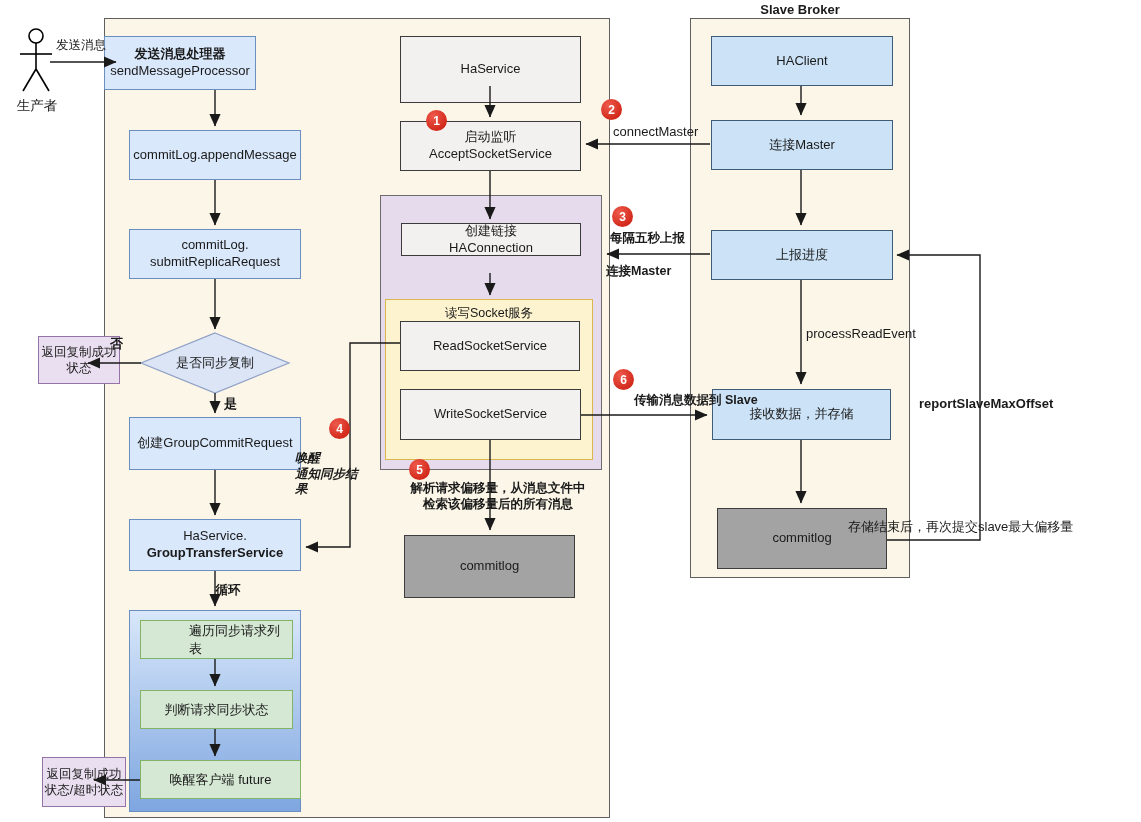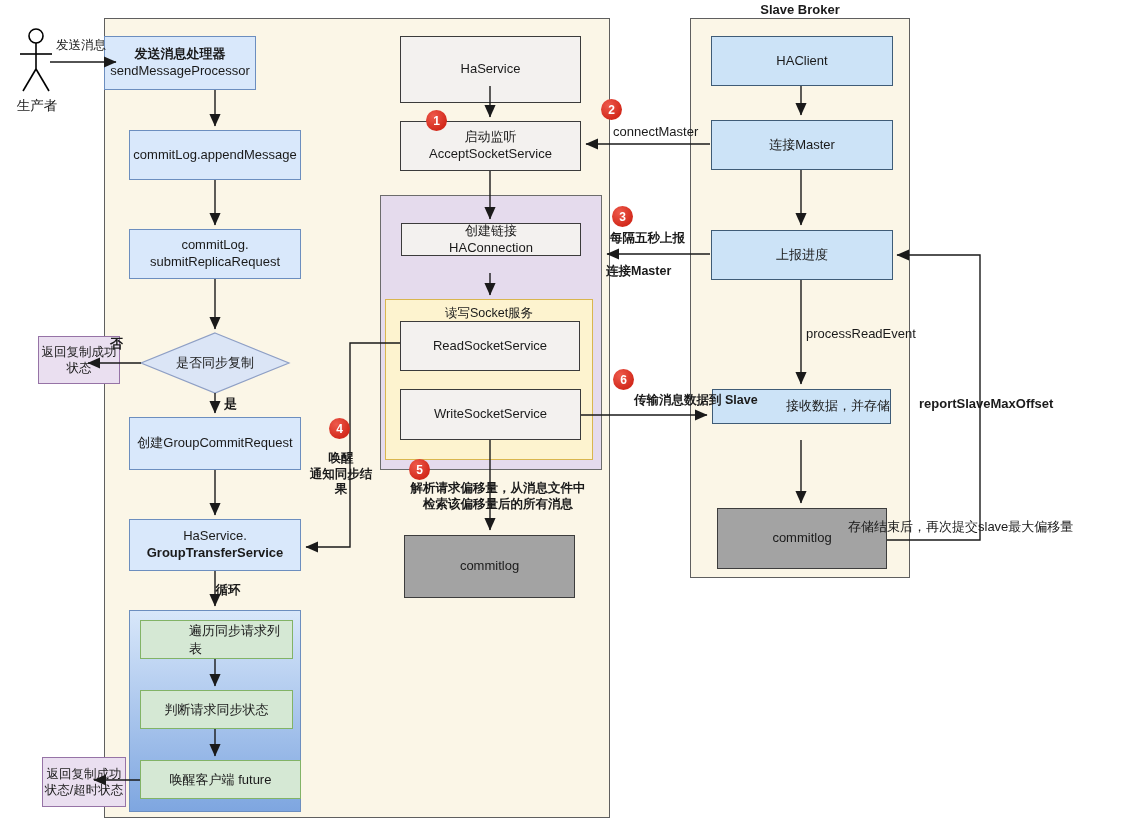--- a/index.html
+++ b/index.html
@@ -141,38 +141,38 @@
 
   <div class="abs box sblue" style="left:711px;top:36px;width:182px;height:50px;">
     <span>HAClient</span>
   </div>
   <div class="abs box sblue" style="left:711px;top:120px;width:182px;height:50px;">
     <span>连接Master</span>
   </div>
   <div class="abs box sblue" style="left:711px;top:230px;width:182px;height:50px;">
     <span>上报进度</span>
   </div>
-  <div class="abs box sblue" style="left:712px;top:389px;width:179px;height:35px;align-items:flex-end;">
+  <div class="abs box sblue" style="left:712px;top:389px;width:179px;height:51px;">
     <span>接收数据，并存储</span>
   </div>
   <div class="abs box green" style="left:717px;top:508px;width:170px;height:61px;">
     <span>commitlog</span>
   </div>
 
   <div class="badge" style="left:426px;top:110px;">1</div>
   <div class="badge" style="left:601px;top:99px;">2</div>
   <div class="badge" style="left:612px;top:206px;">3</div>
   <div class="badge" style="left:329px;top:418px;">4</div>
   <div class="badge" style="left:409px;top:459px;">5</div>
   <div class="badge" style="left:613px;top:369px;">6</div>
 
   <div class="lbl" style="left:613px;top:124px;font-size:13px;">connectMaster</div>
   <div class="lbl b" style="left:610px;top:231px;">每隔五秒上报</div>
   <div class="lbl b" style="left:606px;top:264px;">连接Master</div>
-  <div class="lbl b" style="left:303px;top:451px;width:76px;text-align:center;">
+  <div class="lbl b" style="left:295px;top:451px;width:76px;text-align:left;font-style:italic;">
     <div>唤醒</div>
     <div>通知同步结</div>
     <div>果</div>
   </div>
   <div class="lbl b" style="left:393px;top:481px;width:210px;text-align:center;">
     <div>解析请求偏移量，从消息文件中</div>
     <div>检索该偏移量后的所有消息</div>
   </div>
   <div class="lbl b" style="left:594px;top:393px;padding-left:40px;">传输消息数据到 Slave</div>
   <div class="lbl" style="left:806px;top:326px;font-size:13px;">processReadEvent</div>

